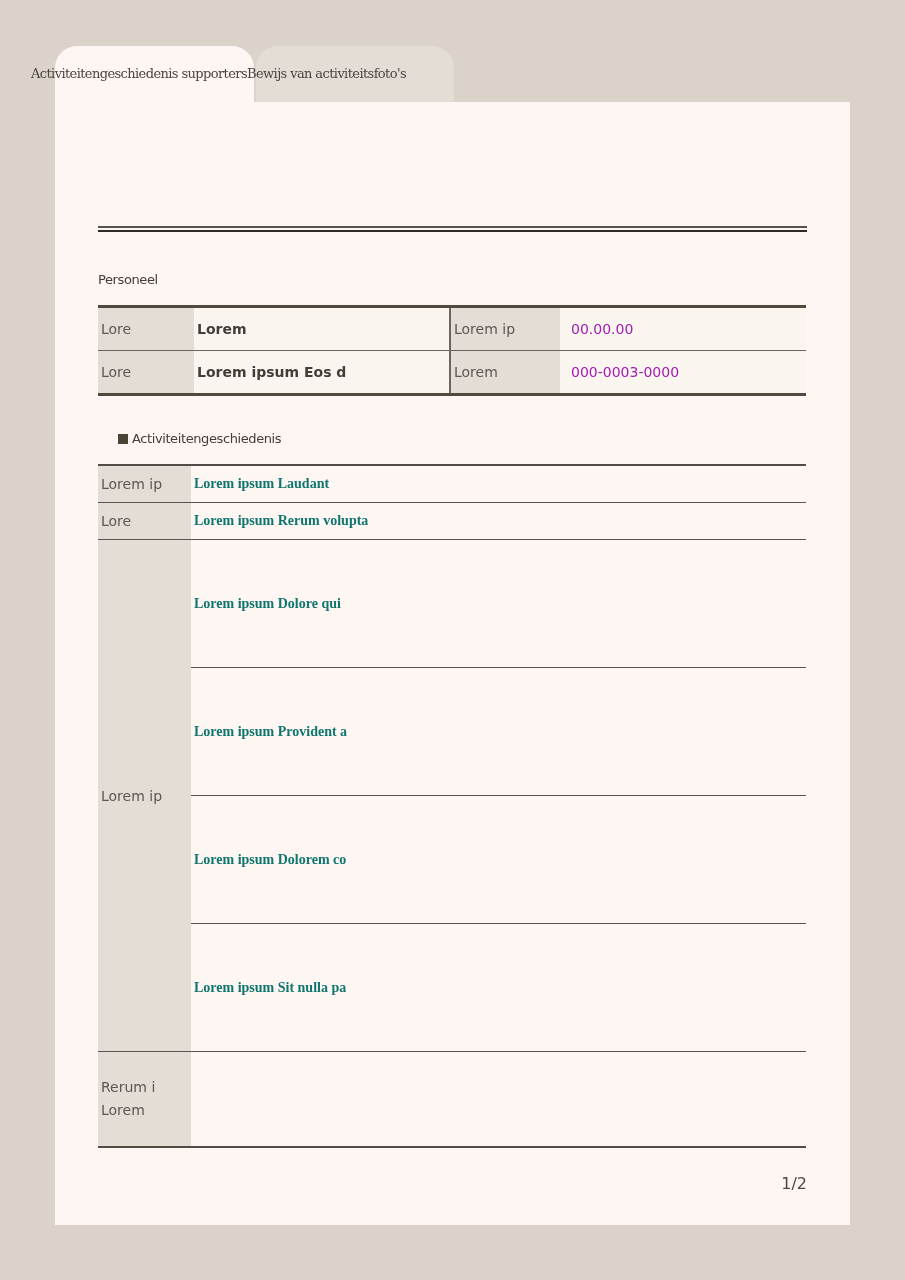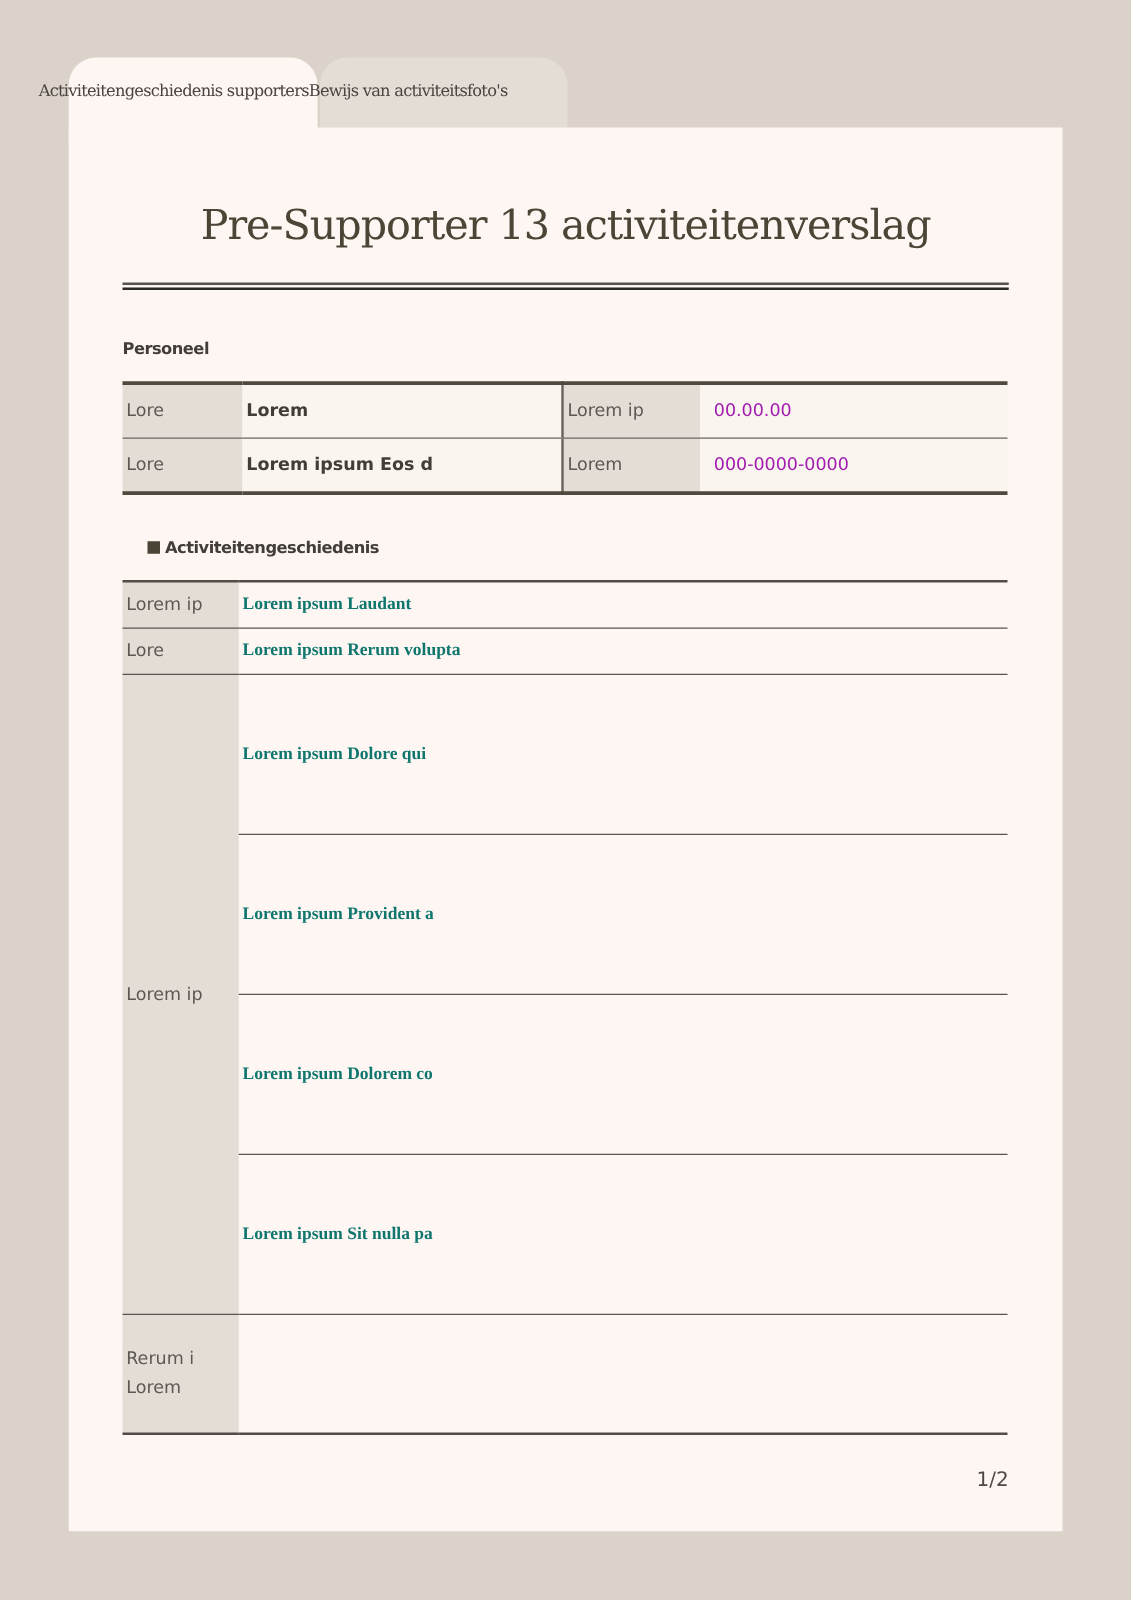--- a/index.html
+++ b/index.html
@@ -49,21 +49,21 @@
       height: 2px; border-top: 2px solid #56524d;
     }
     .title-rule::after {
       content: ""; position: absolute; left: 0; right: 0; top: 2px;
       border-top: 2px solid #2c2a27;
     }
     .section-label {
       position: absolute;
       left: 43px;
       font-size: 13px;
-      font-weight: bold;
+      font-weight: normal;
       letter-spacing: -0.4px;
       color: #423d38;
     }
     .sec-personeel { top: 170px; }
     .sec-activity { top: 329px; padding-left: 20px; }
     .sq {
       display: inline-block; width: 10px; height: 10px;
       background: #4a4436; margin-right: 4px; vertical-align: -1px;
     }
     table { border-collapse: collapse; position: absolute; left: 43px; width: 708px; }
@@ -93,38 +93,37 @@
     }
   </style>
 </head>
 <body>
 
 <div class="tab tab-1"></div>
 <div class="tab tab-2"></div>
 <div class="tab-labels"><span>Activiteitengeschiedenis supporters</span><span>Bewijs van activiteitsfoto's</span></div>
 
 <div class="page">
-  <div class="title">Pre-Supporter 13 activiteitenverslag</div>
   <div class="title-rule"></div>
 
   <div class="section-label sec-personeel">Personeel</div>
 
   <table class="staff">
     <tbody>
         <tr>
       <td class="lbl">Lore</td>
       <td class="val">Lorem</td>
       <td class="lbl mid">Lorem ip</td>
       <td class="val2">00.00.00</td>
     </tr>
     <tr>
       <td class="lbl">Lore</td>
       <td class="val">Lorem ipsum Eos d</td>
       <td class="lbl mid">Lorem</td>
-      <td class="val2">000-0000-0000</td>
+      <td class="val2">000-0003-0000</td>
     </tr>
   </tbody>
     </table>
 
   <div class="section-label sec-activity"><span class="sq"></span><span>Activiteitengeschiedenis</span></div>
 
   <table class="activity">
     <tbody>
         <tr class="short">
       <td class="lbl">Lorem ip</td>

